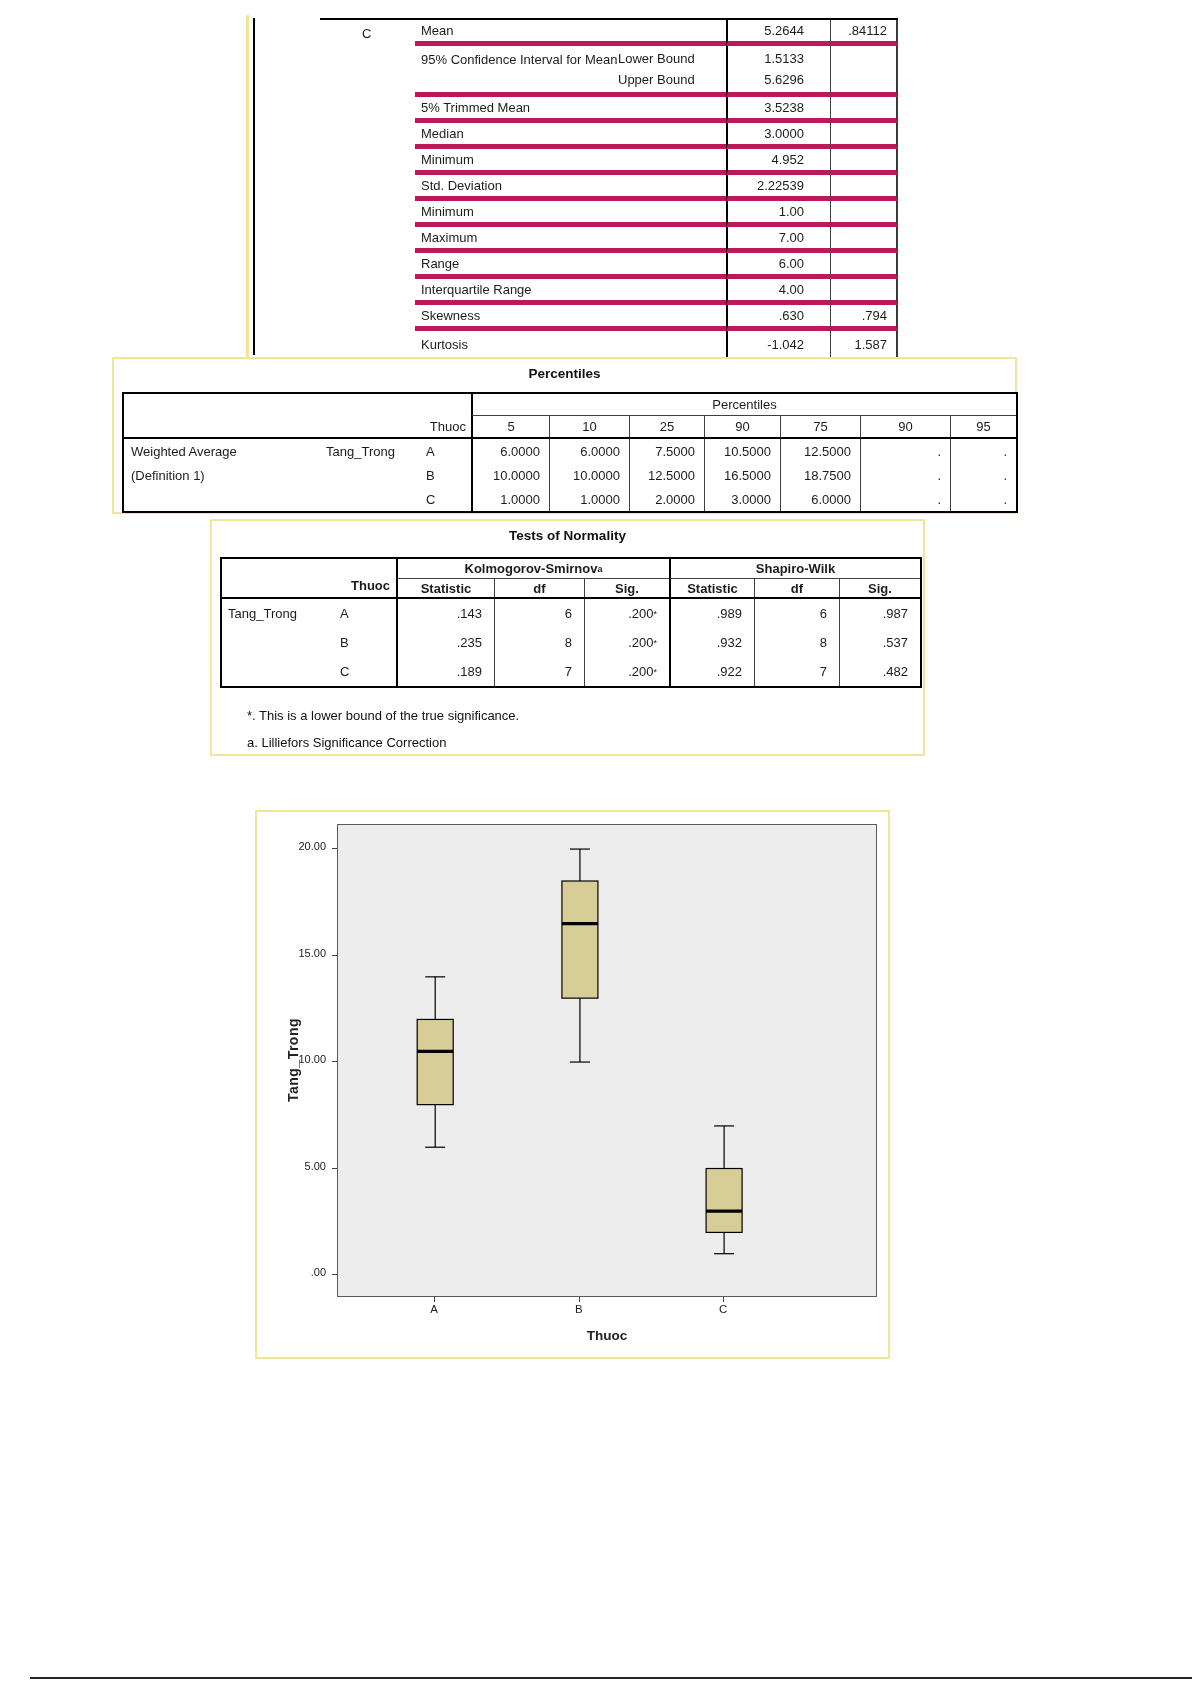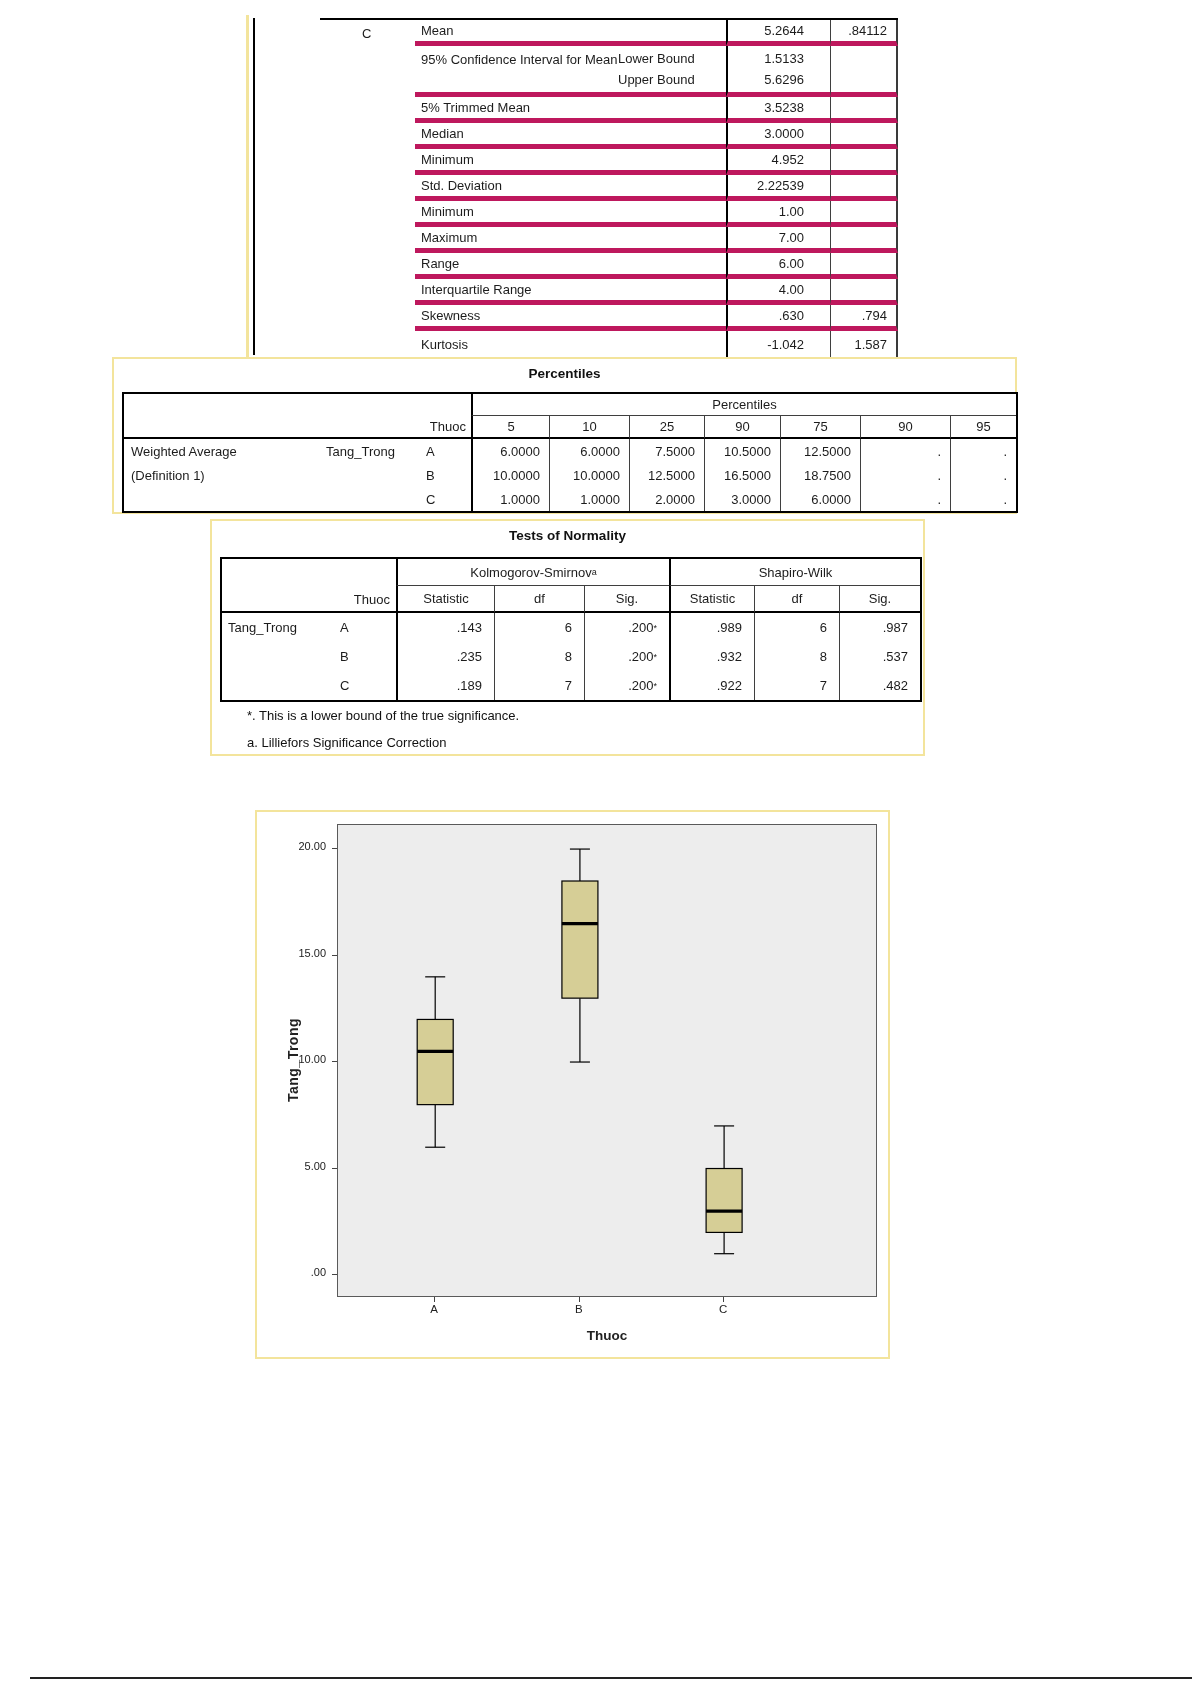--- a/index.html
+++ b/index.html
@@ -41,21 +41,21 @@
   .perc-span{border-left:2px solid #000;border-bottom:1px solid #3f3f3f;justify-content:center;}
   .prow.h2 .pc{border-bottom:2px solid #000;}
   .pc.vthick{border-left:2px solid #000;}
   .pc.vthin{border-left:1px solid #3f3f3f;}
   .pc.stub{padding-left:7px;}
   .pc.thuoc-h{justify-content:flex-end;padding-right:5px;align-items:flex-end;padding-bottom:3px;}
 
   
   .n-table{position:absolute;left:8px;top:36px;border:2px solid #000;font-size:13px;background:#fff;}
   .nrow{display:grid;grid-template-columns:112px 62px 98px 90px 85px 85px 85px 81px;}
-  .nrow.h{height:27px;}
+  .nrow.h{height:20px;font-weight:bold;}
   .nrow.d{height:29px;}
   .nc{display:flex;align-items:center;box-sizing:border-box;overflow:hidden;}
   .nc.center{justify-content:center;}
   .nc.right{justify-content:flex-end;padding-right:12px;}
   .nc.vthick{border-left:2px solid #000;}
   .nc.vthin{border-left:1px solid #3f3f3f;}
   .nc.hb{border-bottom:1px solid #3f3f3f;}
   .nrow.h2 .nc{border-bottom:2px solid #000;}
   .nc.stub{padding-left:6px;}
   .nc.thuoc-h{justify-content:flex-end;padding-right:6px;align-items:flex-end;padding-bottom:4px;}

